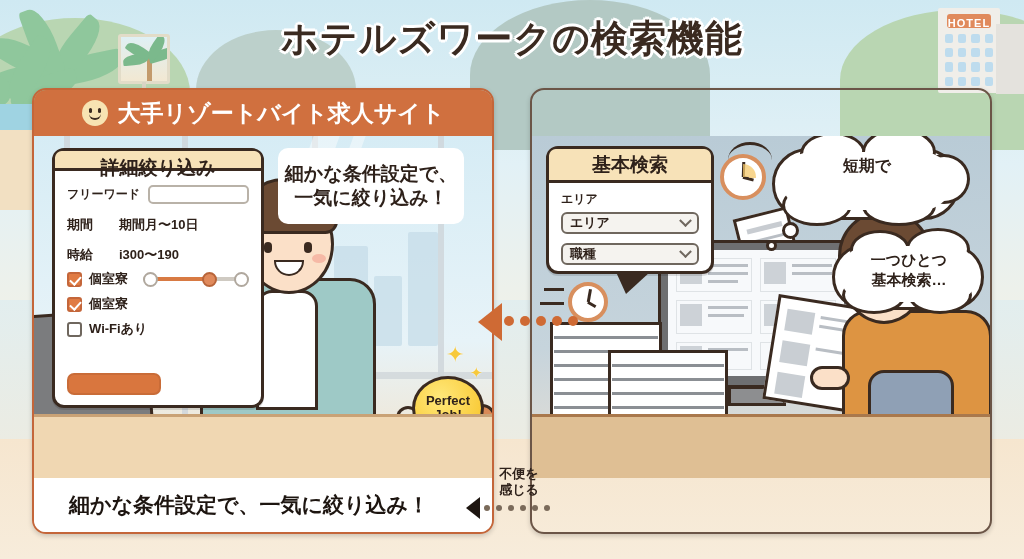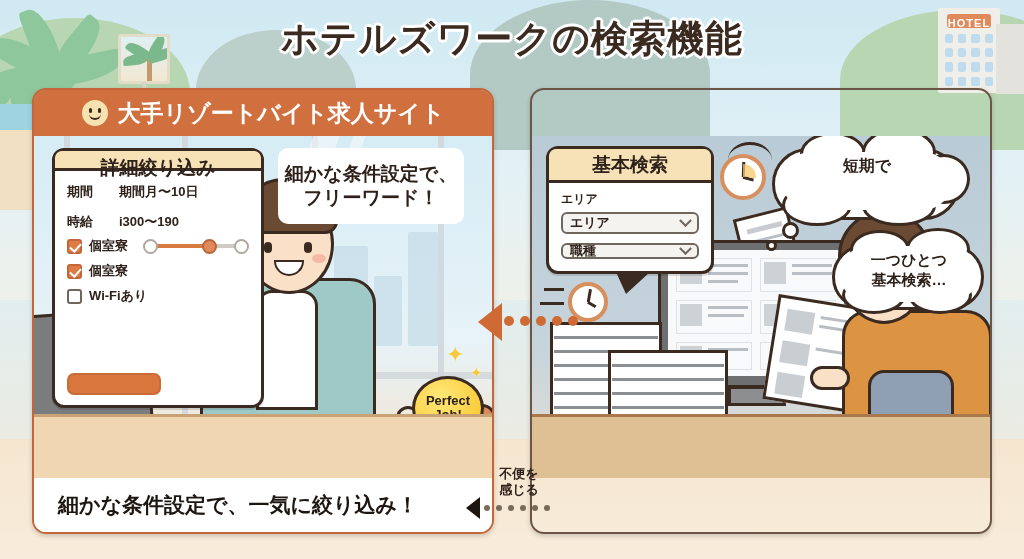--- a/index.html
+++ b/index.html
@@ -133,21 +133,21 @@
   .monitor { position:absolute; background:#6e6f71; border-radius:6px; }
   .screen  { position:absolute; background:#f7f9fb; border-radius:3px; }
   .head    { position:absolute; background:#fbe0c8; border-radius:50%; }
   .hair    { position:absolute; background:#6b4a33; }
   .body    { position:absolute; border-radius:26px 26px 0 0; }
   .clockface { position:absolute; border-radius:50%; background:#fff; border:4px solid #d88f5e; }
 
   
   .footer { position:absolute; bottom:0; left:0; right:0; height:54px; background:#fff;
             display:flex; align-items:center; font-weight:bold; color:#1d1510; font-size:21px; }
-  .left  .footer { justify-content:flex-start; padding-left:24px; }
+  .left  .footer { justify-content:flex-start; padding-left:35px; }
   .right .footer { justify-content:flex-start; padding-left:22px; }
 
   .tri-left { position:absolute; width:0; height:0;
               border-top:19px solid transparent; border-bottom:19px solid transparent;
               border-right:24px solid #cf6a34; }
   .dots { position:absolute; display:flex; gap:6px; align-items:center; }
   .dots i { width:10px; height:10px; border-radius:50%; background:#cf6a34; display:block; }
   .dots.small i { width:6px; height:6px; background:#7a6a5a; }
 
   .mid-note { position:absolute; font-weight:bold; color:#2e211a; font-size:13px;
@@ -281,20 +281,24 @@
         <div style="position:absolute; left:14px; top:-2px; width:24px; height:24px; border:3px solid #3a2a20; border-bottom:none; border-radius:14px 14px 0 0;"></div>
         <div style="position:absolute; left:42px; top:-2px; width:24px; height:24px; border:3px solid #3a2a20; border-bottom:none; border-radius:14px 14px 0 0;"></div>
         <div style="position:absolute; left:28px; top:12px; width:30px; height:12px; background:#d9e7f2; border:2px solid #3a2a20;"></div>
       </div>
 
       <div style="position:absolute; left:420px; top:268px; width:42px; height:80px; background:#d98a57; border:3px solid #3a2a20; border-radius:14px 14px 4px 4px;"></div>
 
       <div class="card" style="left:18px; top:12px; width:212px; height:260px;">
         <div class="card-head" style="height:20px; line-height:33px; font-size:19px;">詳細絞り込み</div>
 
+        <div class="form-row" style="margin:14px 12px 0 12px; gap:8px;">
+          <span class="f-label" style="font-size:12px;">フリーワード</span>
+          <span class="f-input" title=""></span>
+        </div>
 
         <div class="form-row" style="margin:12px 12px 0 12px; gap:26px;">
           <span class="f-label" style="font-size:13px;">期間</span>
           <span class="f-label" style="font-size:13px; font-weight:bold;">期間月〜10日</span>
         </div>
 
 
         <div class="form-row" style="margin:12px 12px 0 12px; gap:26px;">
           <span class="f-label" style="font-size:13px;">時給</span>
           <span class="f-label" style="font-size:13px;">i300〜190</span>
@@ -321,21 +325,21 @@
           <span class="chk"></span>
           <span class="f-label" style="font-size:13px;">Wi-Fiあり</span>
         </div>
 
         <div class="orange-btn" style="position:absolute; left:12px; bottom:10px; width:94px; height:22px;"></div>
       </div>
 
       <div class="bubble" style="left:244px; top:12px; width:186px; height:76px; display:flex; flex-direction:column;
                   align-items:center; justify-content:center; font-size:19px; line-height:1.25;">
         <span>細かな条件設定で、</span>
-        <span>フリーワード！</span>
+        <span>一気に絞り込み！</span>
       </div>
 
       <div class="spark" style="left:412px; top:206px;">✦</div>
       <div class="spark" style="left:436px; top:228px; font-size:15px;">✦</div>
       <div class="perfect" style="left:378px; top:240px;">
         <span>Perfect</span>
         <span>Job!</span>
       </div>
 
       <div class="desk"></div>
@@ -447,21 +451,21 @@
 
       <div style="position:absolute; left:336px; top:234px; width:86px; height:112px; background:#8fa0b5; border:3px solid #3a2a20; border-radius:16px 16px 6px 6px;"></div>
 
       <div class="card" style="left:14px; top:10px; width:168px; height:128px;">
         <div class="card-head" style="height:34px; line-height:31px; font-size:19px;">基本検索</div>
         <div style="margin:8px 0 0 12px; font-size:12px; font-weight:bold; color:#2e211a;">エリア</div>
         <div class="select" style="margin:4px 12px 0 12px; height:22px; padding:0 7px; font-size:13px;">
           <span>エリア</span>
           <span class="chev"></span>
         </div>
-        <div class="select" style="margin:9px 12px 0 12px; height:16px; padding:0 7px; font-size:13px;">
+        <div class="select" style="margin:9px 12px 0 12px; height:22px; padding:0 7px; font-size:13px;">
           <span>職種</span>
           <span class="chev"></span>
         </div>
       </div>
       <div style="position:absolute; left:84px; top:136px; width:0; height:0;
                   border-left:10px solid transparent; border-right:24px solid transparent;
                   border-top:22px solid #3a2a20;"></div>
 
       <div class="cloud" style="left:240px; top:12px; width:188px; height:72px; border-radius:40px;"></div>
       <div class="cloud" style="left:268px; top:-4px; width:66px; height:44px;"></div>

